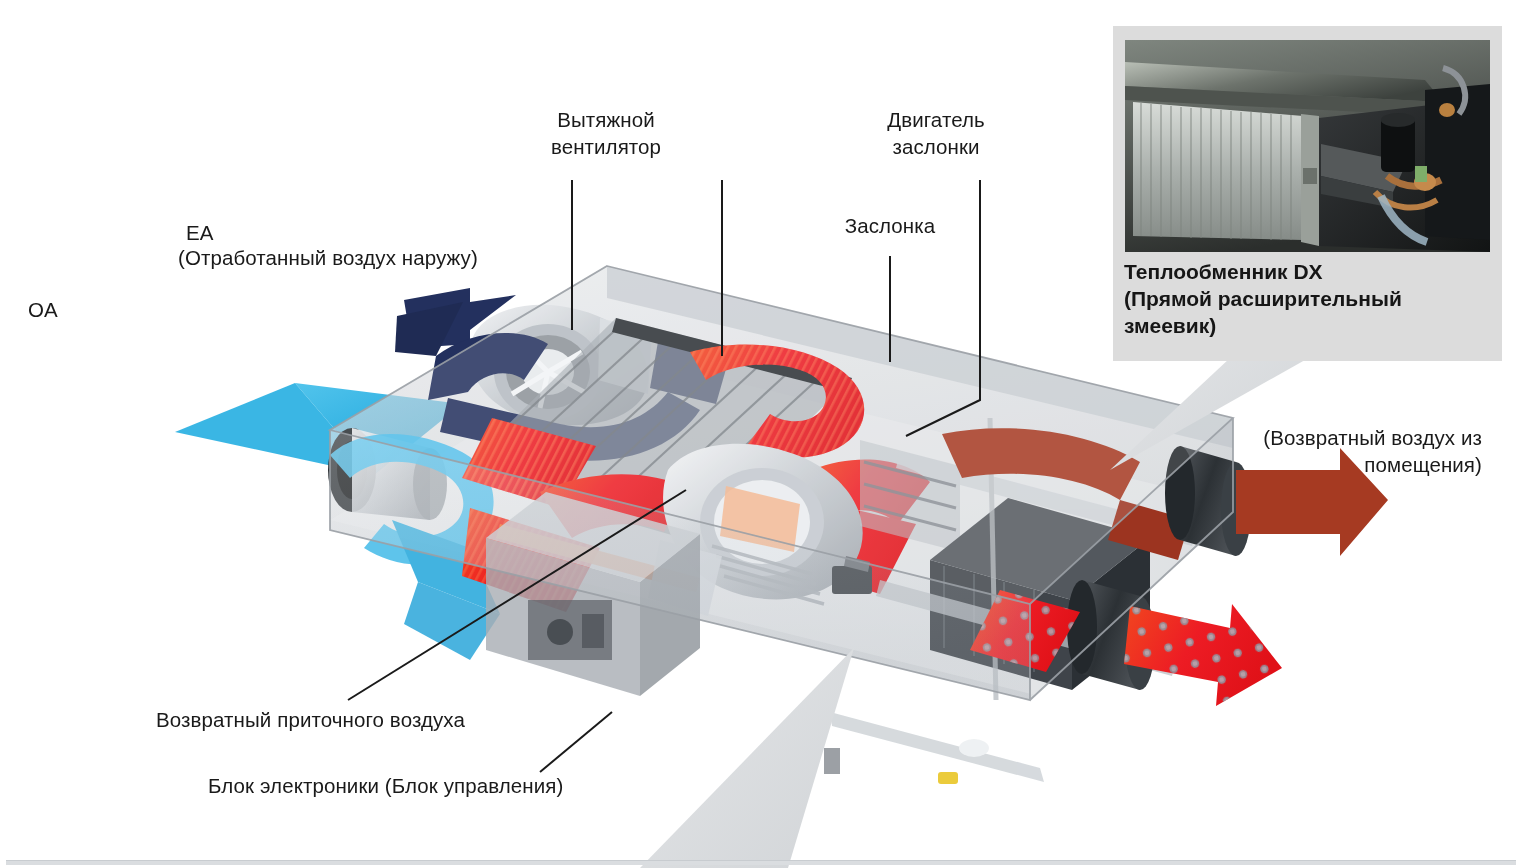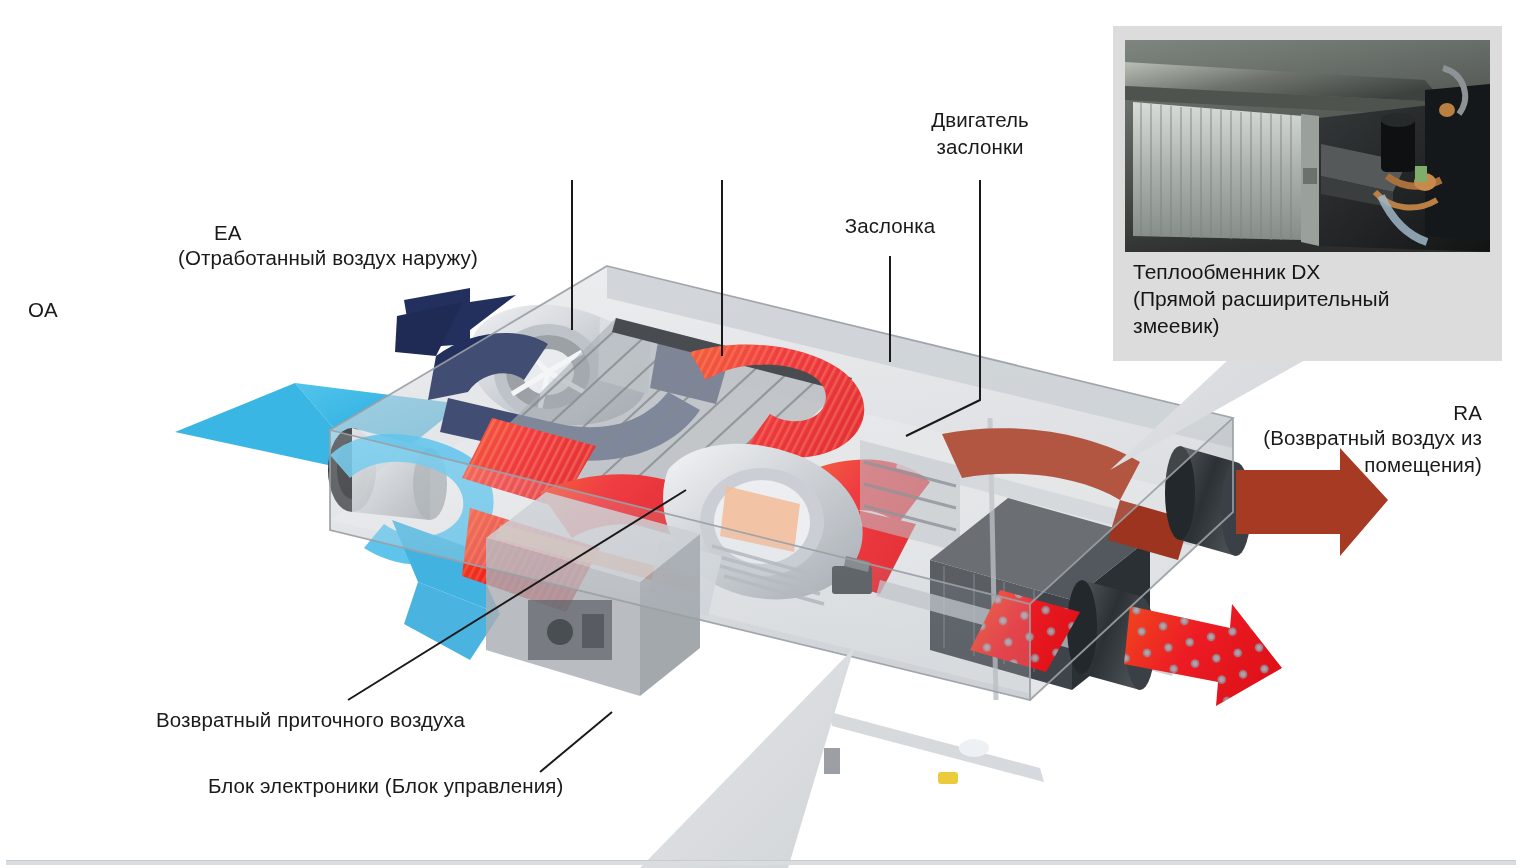--- a/index.html
+++ b/index.html
@@ -52,26 +52,25 @@
     width: 365px;
     height: 212px;
     overflow: hidden;
     background: #4a4e4c;
   }
   #dx-caption {
     position: absolute;
     left: 11px;
     top: 233px;
     width: 375px;
-    font-weight: normal;
+    font-weight: bold;
     font-size: 21px;
     line-height: 1.28;
     color: #161616;
     white-space: pre-line;
-    margin-left: 9px;
   }
   #bottom-rule {
     position: absolute;
     left: 6px;
     top: 860px;
     width: 1510px;
     height: 4px;
     background: #dadde0;
     border-top: 1px solid #c8ccd0;
   }
@@ -421,36 +420,37 @@
         <path d="M256,156 C268,182 284,196 302,202" stroke="#9fb6c6" stroke-width="8" fill="none" opacity="0.85"></path>
 
         <rect x="290" y="126" width="12" height="16" fill="#7fae6a"></rect>
       </svg>
     </div>
     <div id="dx-caption">Теплообменник DX
 (Прямой расширительный
 змеевик)</div>
   </div>
 
-
-
-  <div class="lbl lbl-c" style="left:908px; top:106px; width:144px;">Двигатель
+  <div class="lbl lbl-c" style="left:536px; top:106px; width:140px;">Вытяжной
+вентилятор</div>
+
+
+  <div class="lbl lbl-c" style="left:864px; top:106px; width:144px;">Двигатель
 заслонки</div>
 
   <div class="lbl lbl-c" style="left:820px; top:212px; width:140px;">Заслонка</div>
 
   <div class="lbl lbl-l" style="left:156px; top:706px; width:400px;">Возвратный приточного воздуха</div>
 
   <div class="lbl lbl-l" style="left:208px; top:772px; width:420px;">Блок электроники (Блок управления)</div>
 
-  <div class="lbl lbl-l" style="left:186px; top:219px; width:60px;margin-left:28px;">EA</div>
+  <div class="lbl lbl-l" style="left:186px; top:219px; width:60px;">EA</div>
   <div class="lbl lbl-l" style="left:178px; top:244px; width:360px;">(Отработанный воздух наружу)</div>
 
   <div class="lbl lbl-l" style="left:28px; top:296px; width:60px;">OA</div>
 
-  <div class="lbl lbl-r" style="left:1182px; top:399px; width:300px;">RA</div>
   <div class="lbl lbl-r" style="left:1182px; top:424px; width:300px;">(Возвратный воздух из
 помещения)</div>
 
 
   <div id="bottom-rule"></div>
 
 </div>
 
 </body></html>

